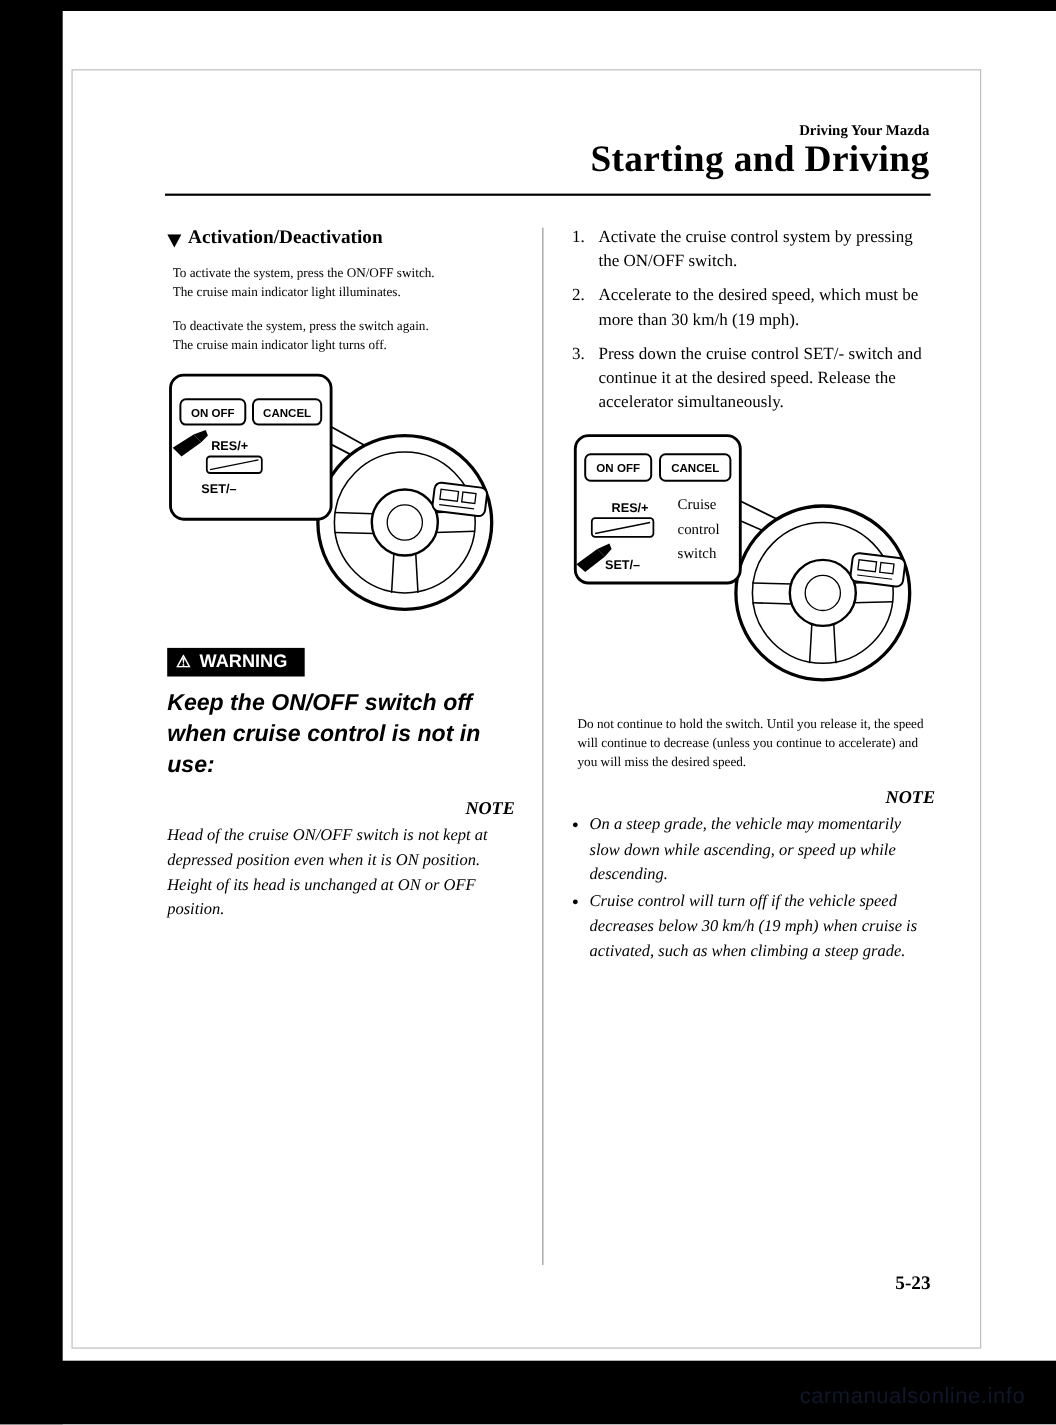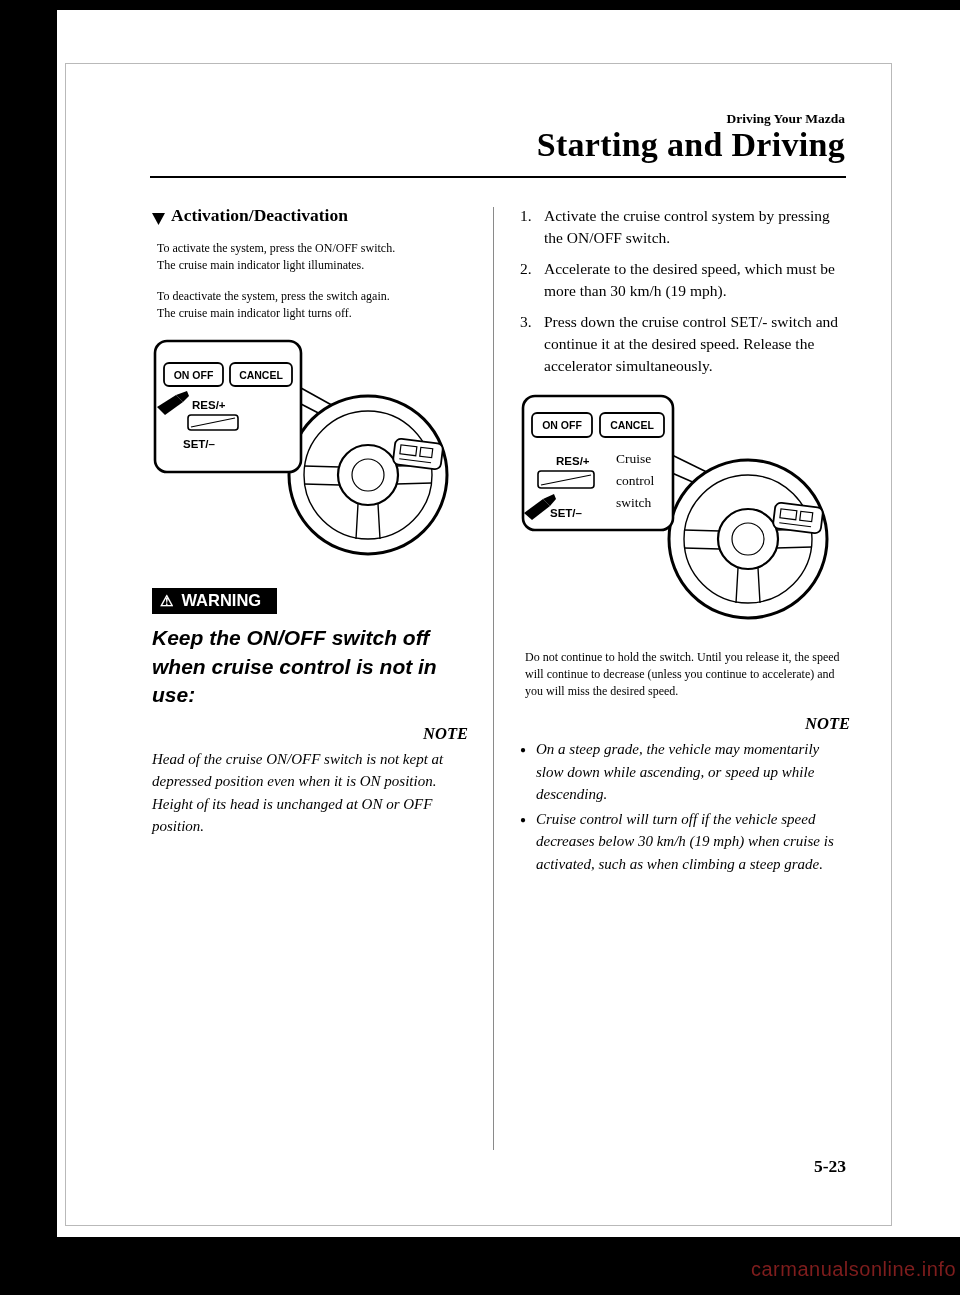--- a/index.html
+++ b/index.html
@@ -5,21 +5,21 @@
   * { box-sizing: border-box; }
   body { margin: 0; background: #e8e8e8; }
   .screen {
     position: relative; width: 960px; height: 1295px; background: #ffffff;
     overflow: hidden; font-family: "Liberation Serif", serif; color: #000;
   }
   .strip-top    { position: absolute; left: 0; top: 0; width: 960px; height: 10px; background: #000; }
   .strip-left   { position: absolute; left: 0; top: 0; width: 57px; height: 1295px; background: #000; }
   .strip-bottom { position: absolute; left: 0; top: 1237px; width: 960px; height: 58px; background: #000; }
   .watermark {
-    position: absolute; right: 4px; top: 1258px; color: #7f1d1d;
+    position: absolute; right: 28px; top: 1258px; color: #0f172a;
     font-family: "Liberation Sans", sans-serif; font-size: 20px; letter-spacing: .5px;
   }
   .frame { position: absolute; left: 65px; top: 63px; width: 827px; height: 1163px; border: 1px solid #b9b9b9; }
 
   .eyebrow   { position: absolute; right: 115px; top: 111px; font-weight: 700; font-size: 13.5px; }
   .pagetitle { position: absolute; right: 115px; top: 126px; font-weight: 700; font-size: 34px; letter-spacing: .3px; }
   .header-rule { position: absolute; left: 150px; top: 176px; width: 696px; height: 2px; background: #000; }
   .col-divider { position: absolute; left: 493px; top: 207px; width: 1px; height: 943px; background: #8a8a8a; }
   .page-num { position: absolute; right: 114px; top: 1156px; font-weight: 700; font-size: 17.5px; }
 

